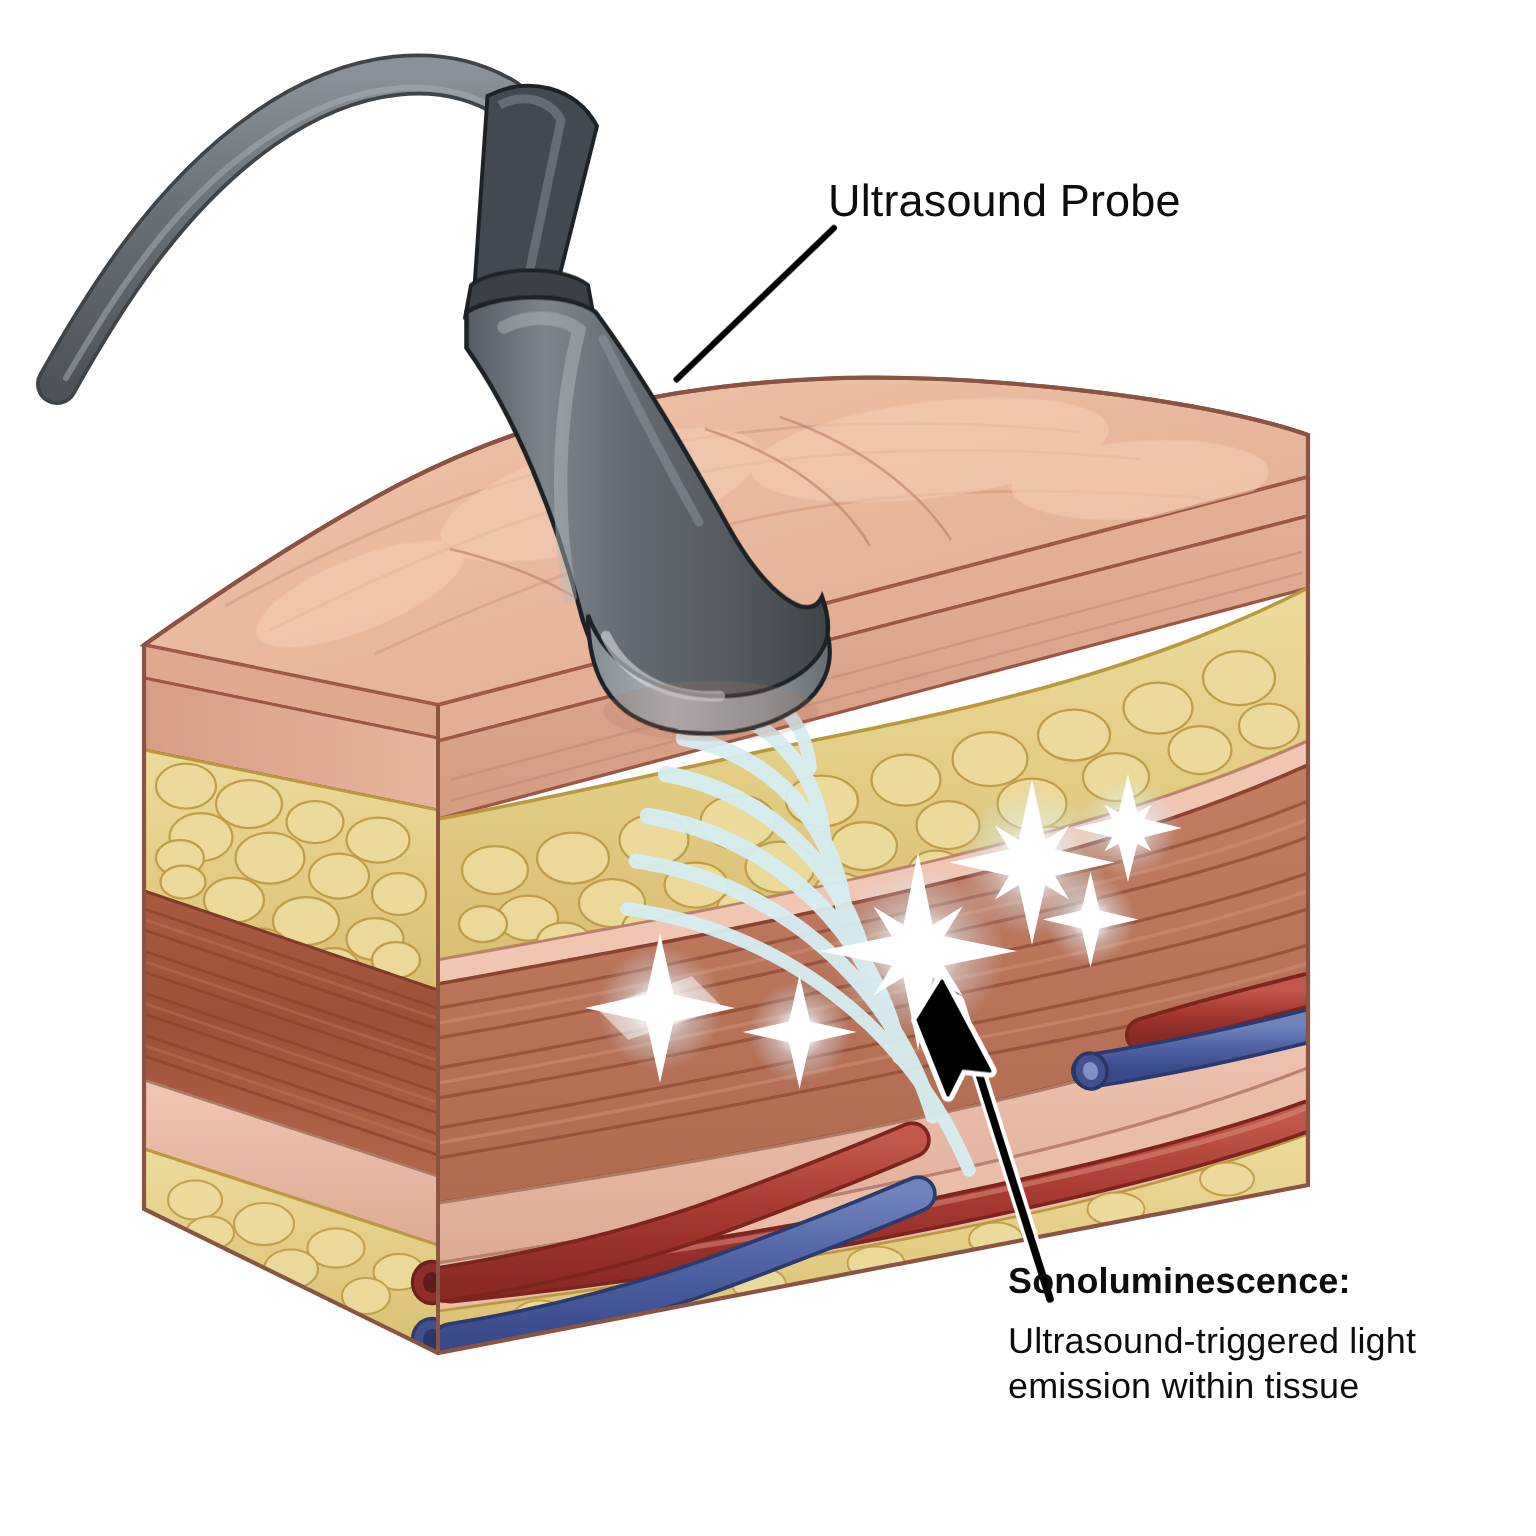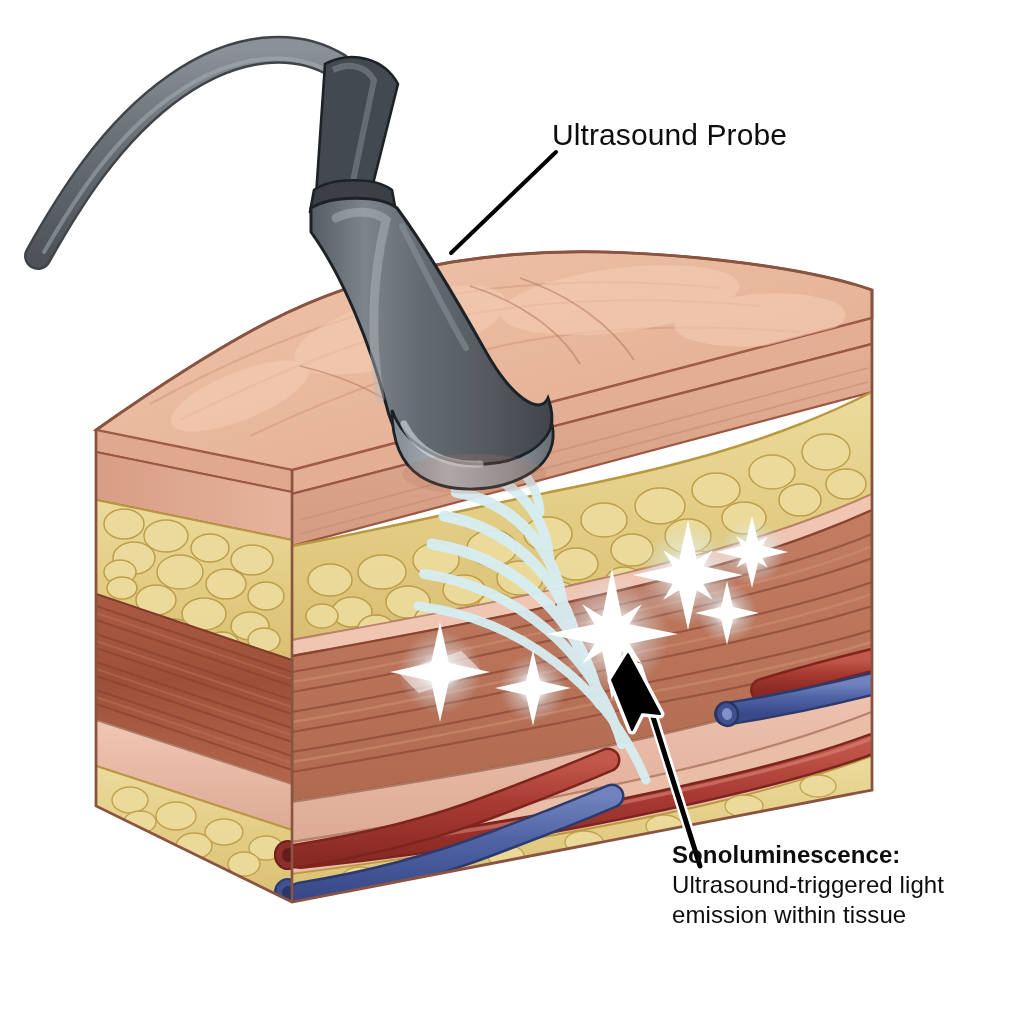--- a/index.html
+++ b/index.html
@@ -4,21 +4,21 @@
 <style>
   html,body{margin:0;padding:0;background:#ffffff;}
   body{width:1024px;height:1024px;overflow:hidden;
        font-family:"Liberation Sans",sans-serif;}
   #stage{position:relative;width:879px;height:1024px;background:#fff;}
   #art{position:absolute;left:0;top:0;width:1024px;height:1024px;}
   .lbl{position:absolute;color:#0d0d0d;letter-spacing:.1px;}
   #probe-label{left:552px;top:118px;font-size:30px;white-space:nowrap;}
   #sono-block{left:672px;top:840px;width:330px;font-size:24px;line-height:1.26;}
   #sono-title{font-weight:bold;display:block;}
-  #sono-body{display:block;font-weight:normal;}
+  #sono-body{display:block;font-weight:normal;margin-top:10px;}
 </style>
 </head>
 <body>
 
 <div id="stage">
 
 <svg id="art" viewBox="0 0 1024 1024">
   <defs>
     <linearGradient id="gSkin" x1="0" y1="0" x2="1" y2="1">
       <stop offset="0" stop-color="#efc3a8"></stop>

